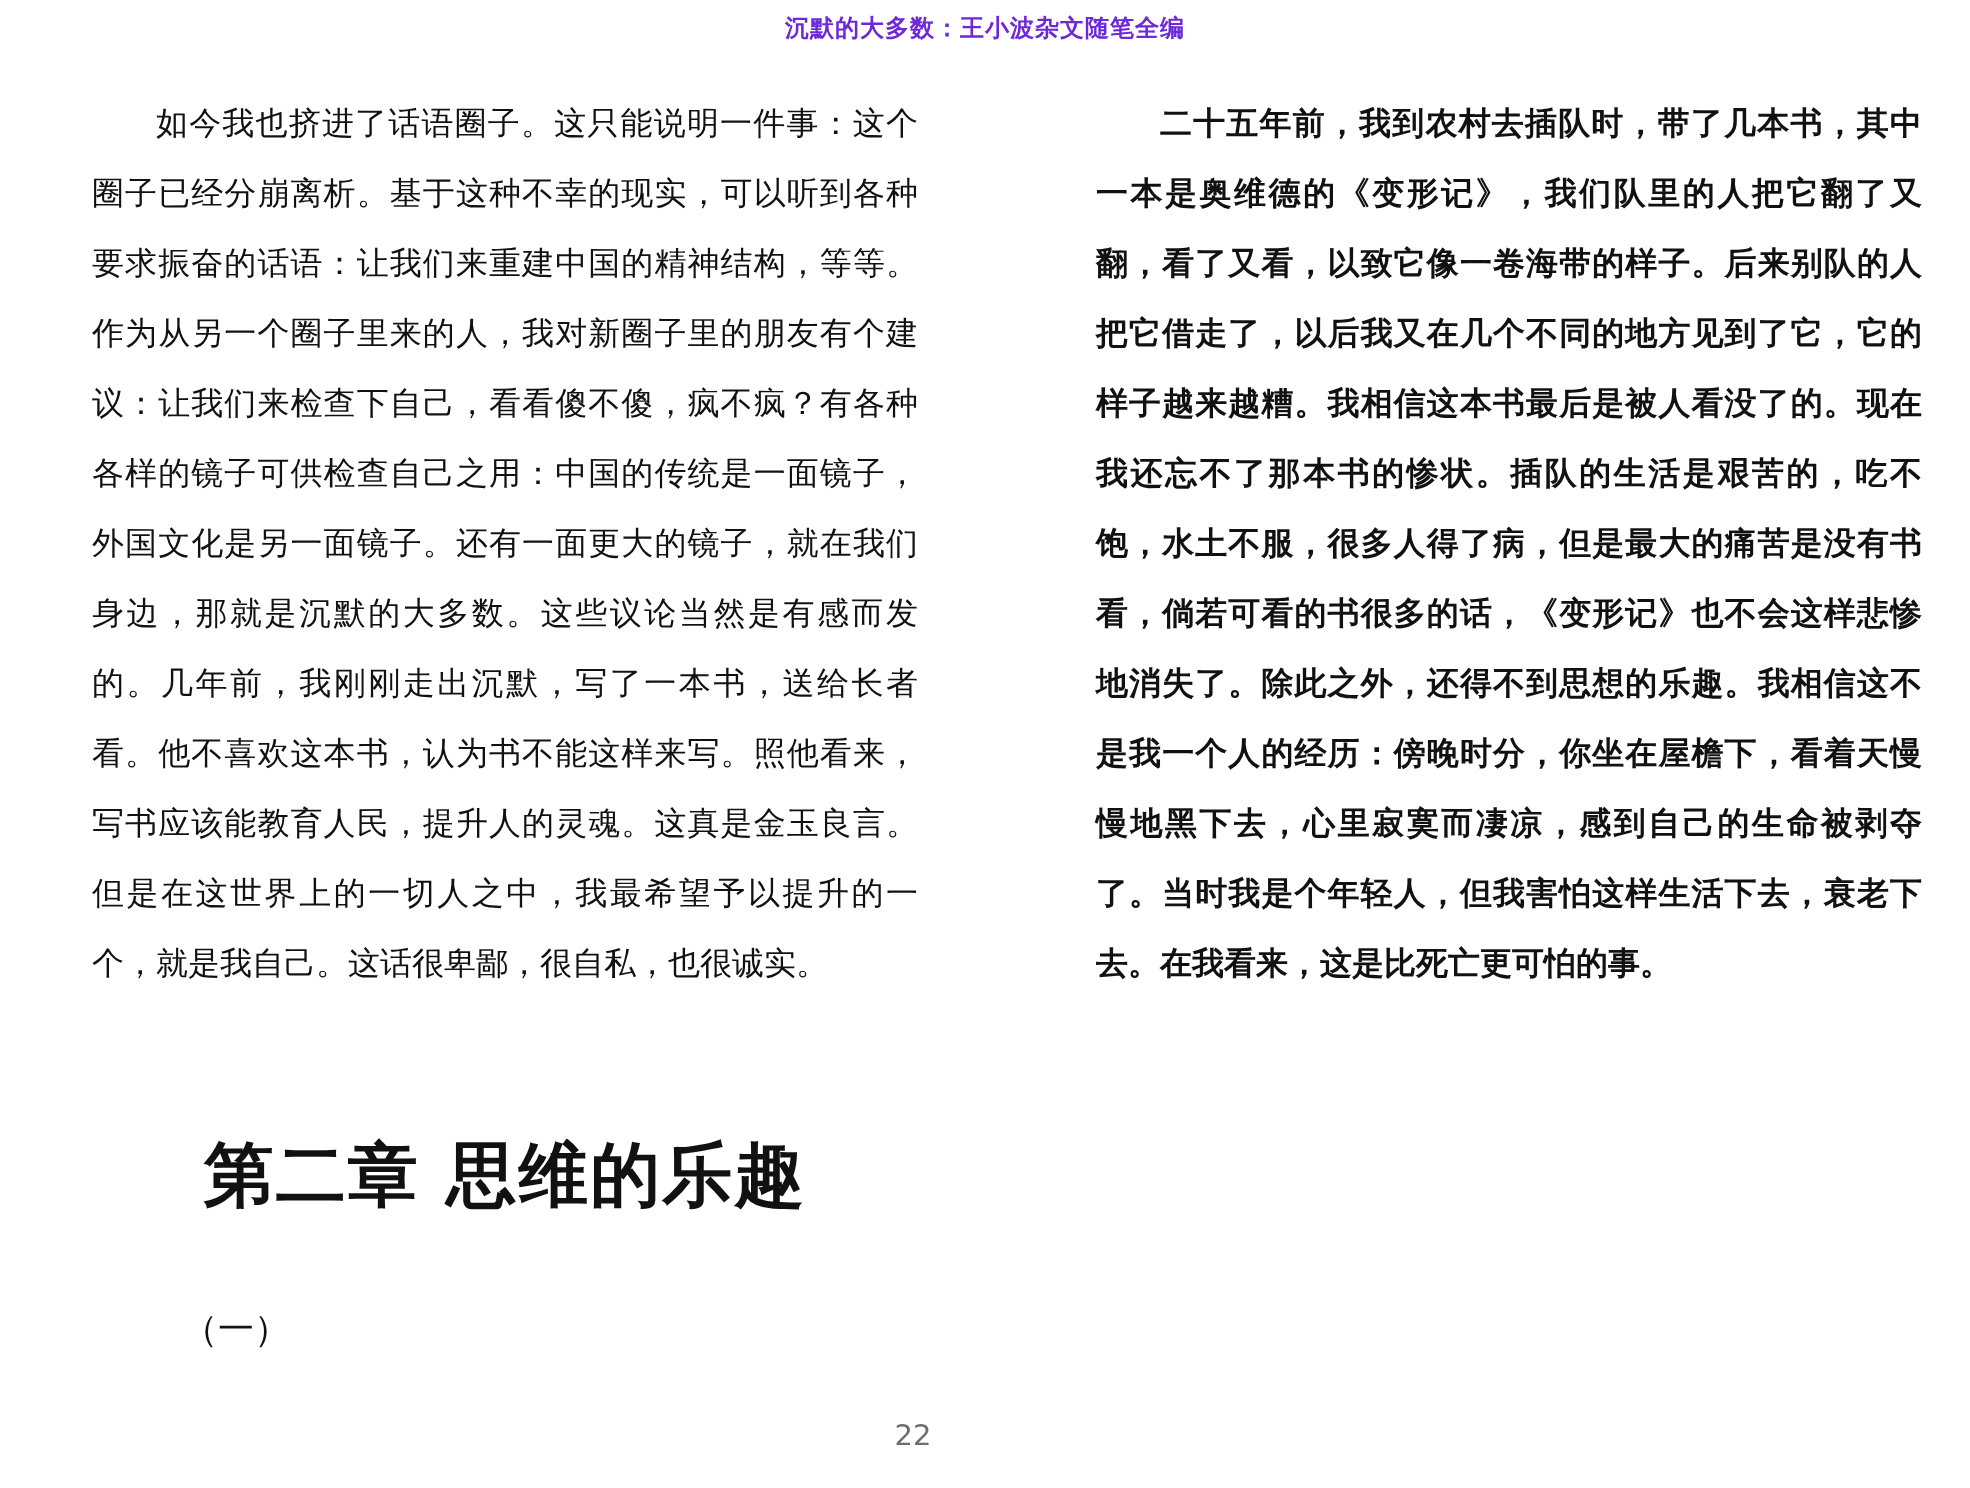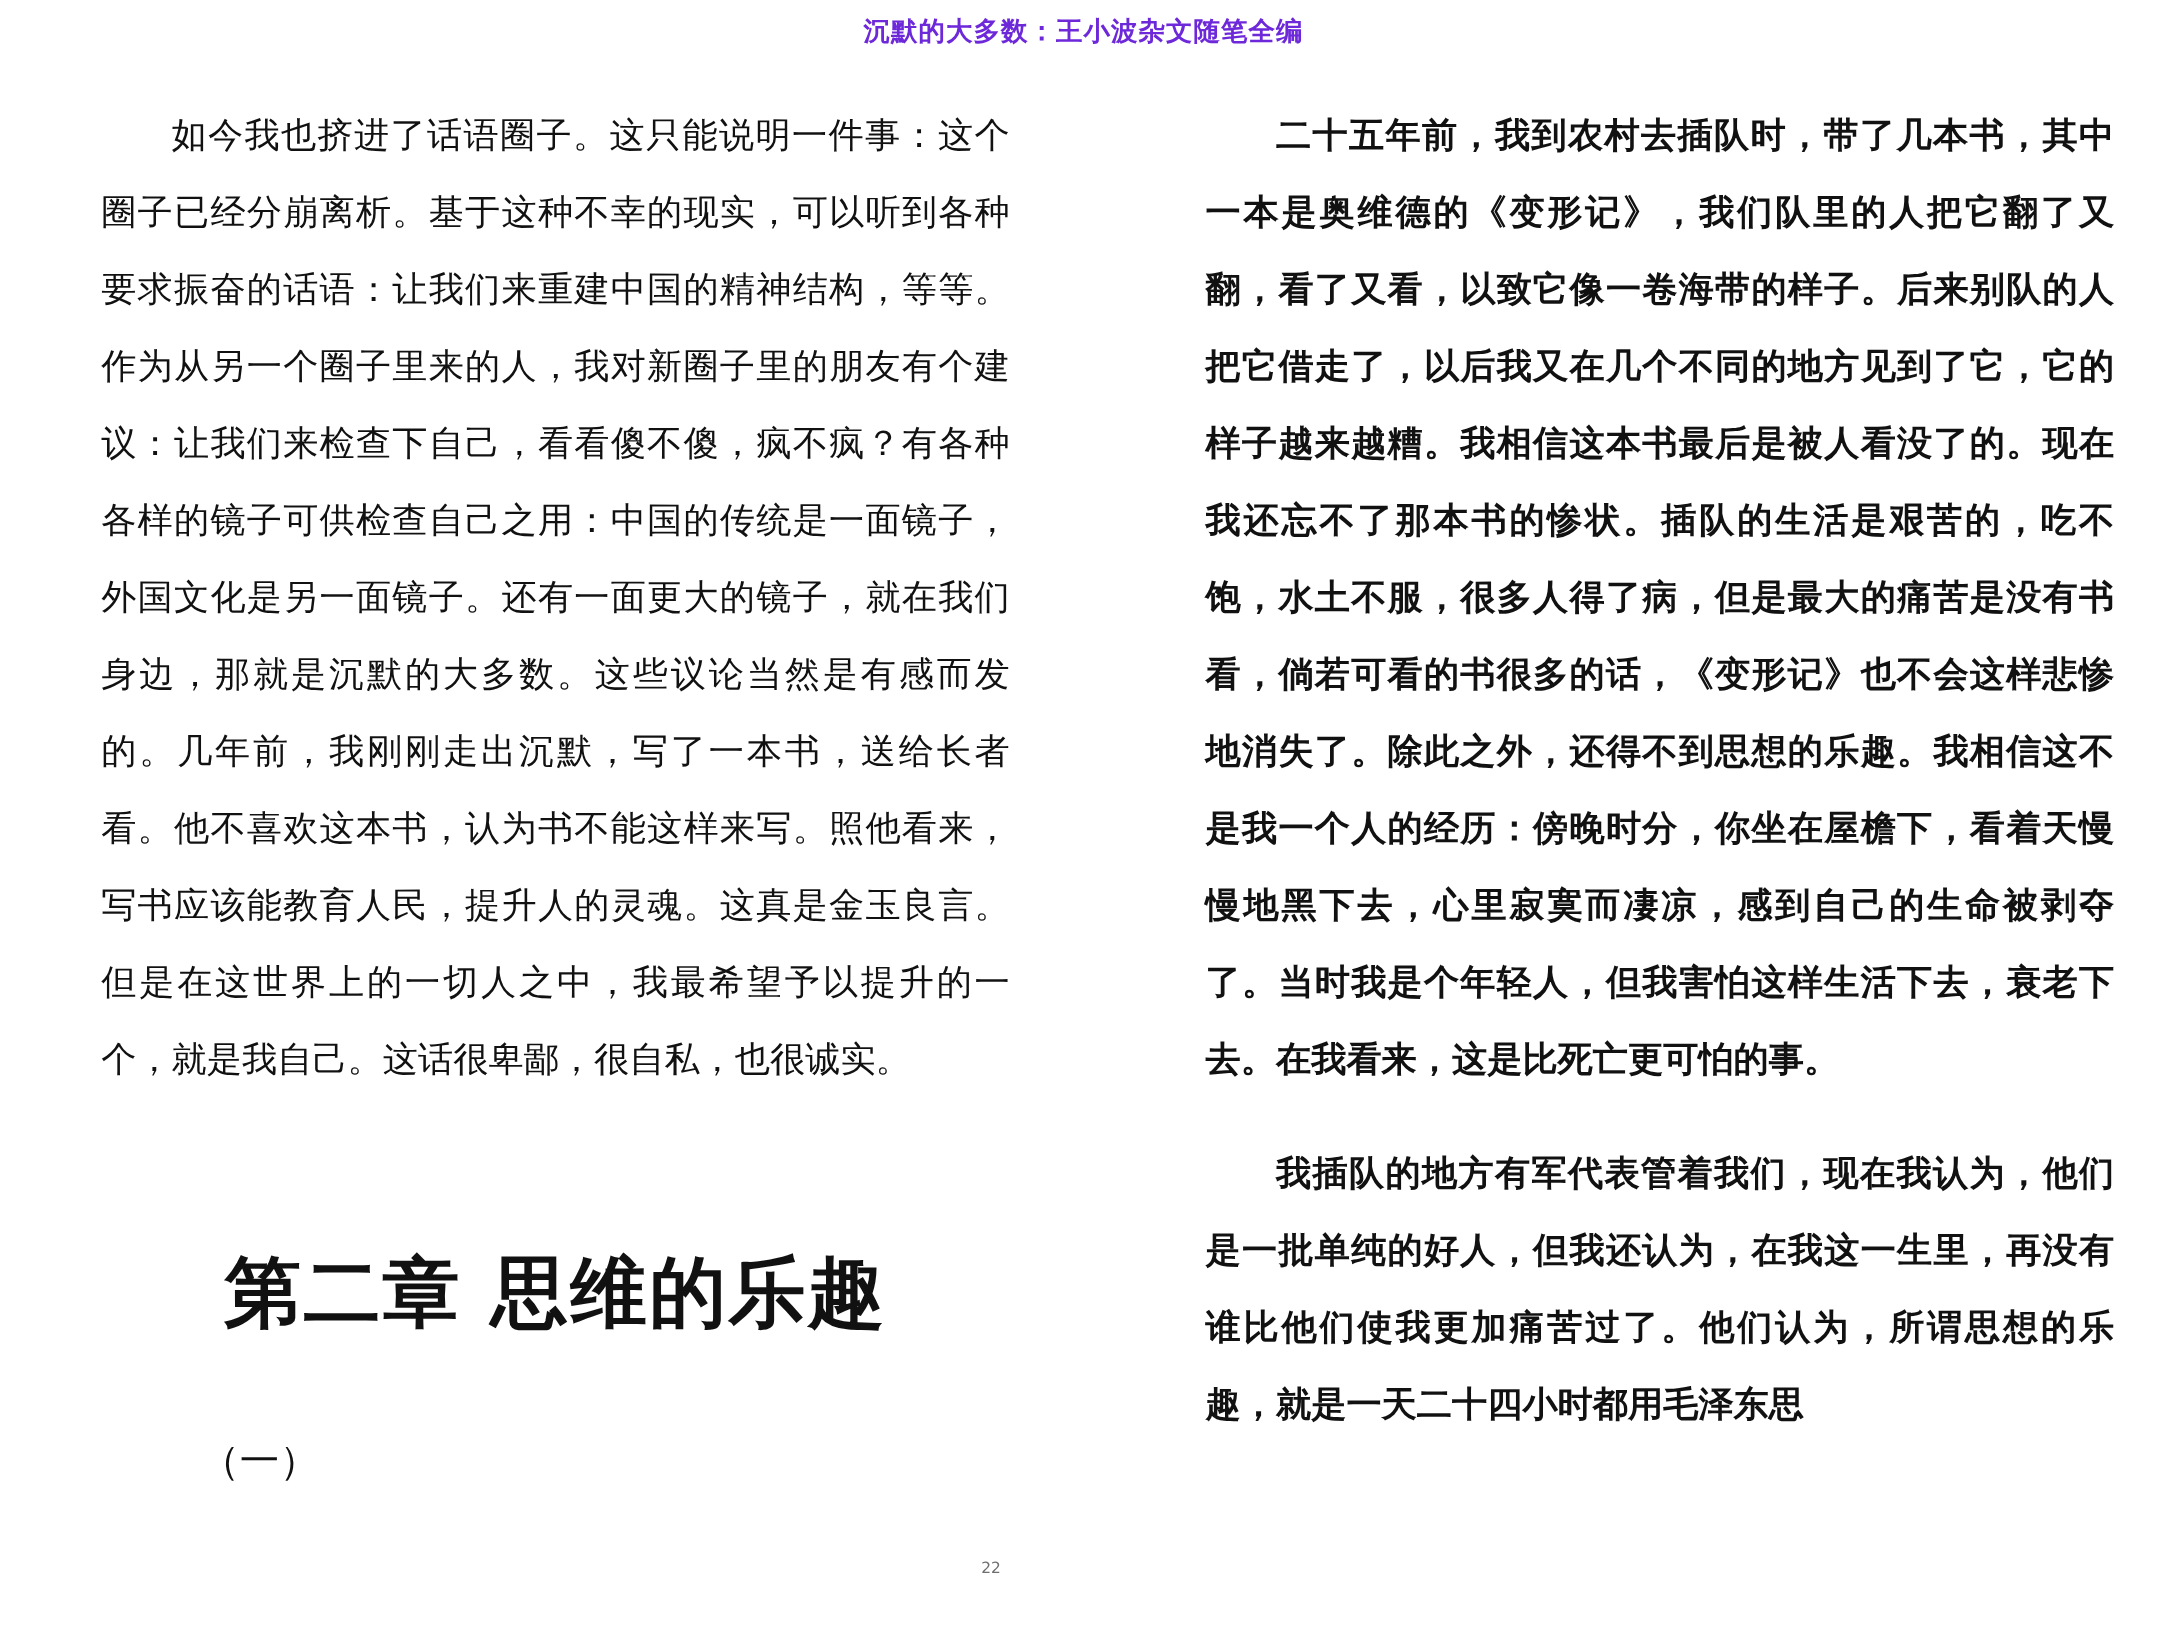--- a/index.html
+++ b/index.html
@@ -63,35 +63,35 @@
     font-size: 36px;
     line-height: 50px;
   }
   .page-number {
     position: absolute;
     top: 1418px;
     left: 0;
     width: 1802px;
     text-align: center;
     font-family: "DejaVu Sans", "Liberation Sans", sans-serif;
-    font-size: 14px;
+    font-size: 29px;
     color: #6e6e6e;
+    padding-left: 12px;
   }
 </style>
 </head>
 <body>
 
 <div class="running-header">沉默的大多数：王小波杂文随笔全编</div>
 
 <div class="column col-left">
   <p class="para">如今我也挤进了话语圈子。这只能说明一件事：这个圈子已经分崩离析。基于这种不幸的现实，可以听到各种要求振奋的话语：让我们来重建中国的精神结构，等等。作为从另一个圈子里来的人，我对新圈子里的朋友有个建议：让我们来检查下自己，看看傻不傻，疯不疯？有各种各样的镜子可供检查自己之用：中国的传统是一面镜子，外国文化是另一面镜子。还有一面更大的镜子，就在我们身边，那就是沉默的大多数。这些议论当然是有感而发的。几年前，我刚刚走出沉默，写了一本书，送给长者看。他不喜欢这本书，认为书不能这样来写。照他看来，写书应该能教育人民，提升人的灵魂。这真是金玉良言。但是在这世界上的一切人之中，我最希望予以提升的一个，就是我自己。这话很卑鄙，很自私，也很诚实。</p>
 </div>
 
 <h1 class="chapter-title">第二章 思维的乐趣</h1>
 
 <div class="section-mark">（一）</div>
 
 <div class="column col-right">
   <p class="para">二十五年前，我到农村去插队时，带了几本书，其中一本是奥维德的《变形记》，我们队里的人把它翻了又翻，看了又看，以致它像一卷海带的样子。后来别队的人把它借走了，以后我又在几个不同的地方见到了它，它的样子越来越糟。我相信这本书最后是被人看没了的。现在我还忘不了那本书的惨状。插队的生活是艰苦的，吃不饱，水土不服，很多人得了病，但是最大的痛苦是没有书看，倘若可看的书很多的话，《变形记》也不会这样悲惨地消失了。除此之外，还得不到思想的乐趣。我相信这不是我一个人的经历：傍晚时分，你坐在屋檐下，看着天慢慢地黑下去，心里寂寞而凄凉，感到自己的生命被剥夺了。当时我是个年轻人，但我害怕这样生活下去，衰老下去。在我看来，这是比死亡更可怕的事。</p>
-  <p class="para">我插队的地方有军代表管着我们，现在我认为，他们是一批单纯的好人，但我还认为，在我这一生里，再没有谁比他们使我更加痛苦过了。他们认为，所谓思想的乐趣，就是一天二十四小时都用毛泽东思</p>
 </div>
 
 <div class="page-number">22</div>
 
 </body></html>

